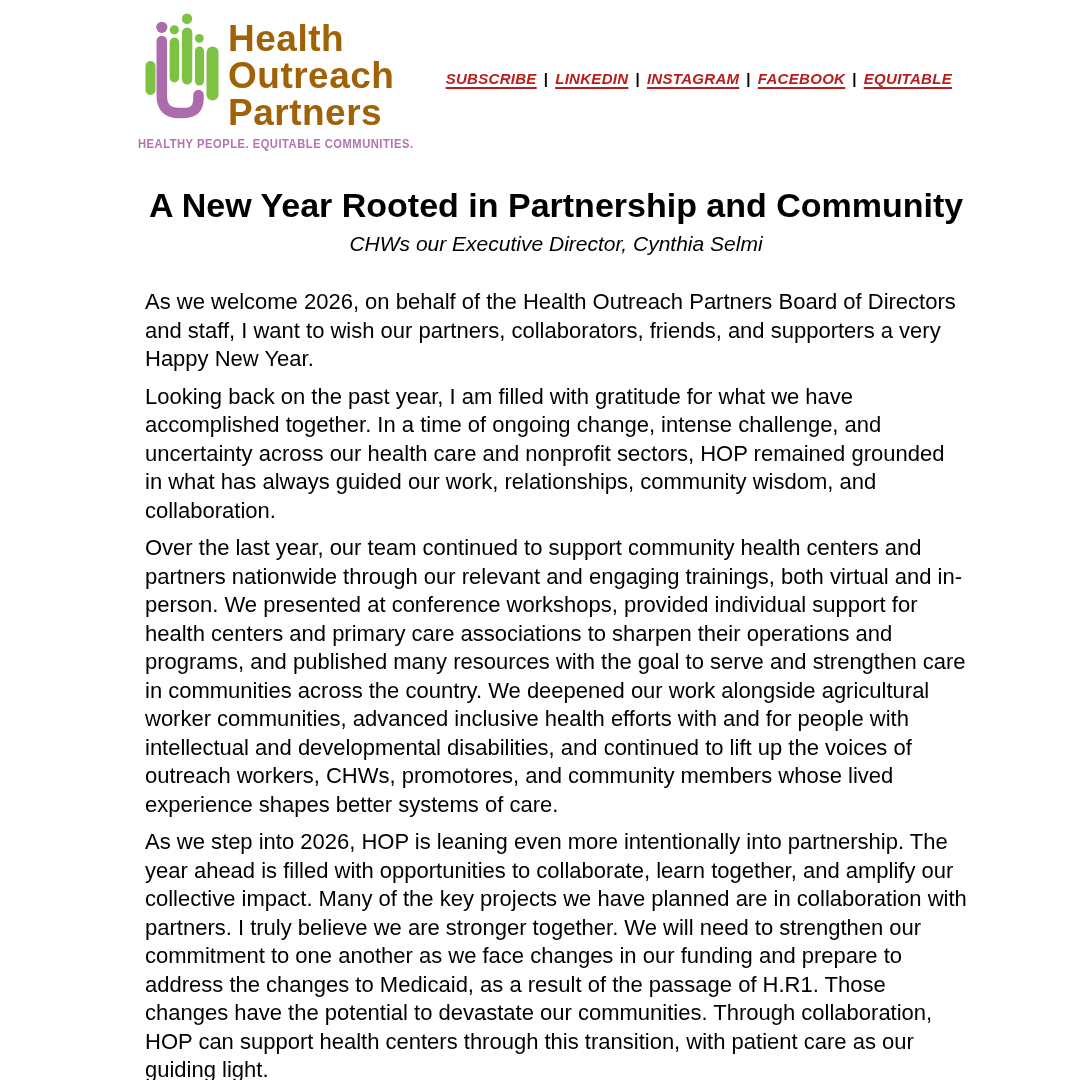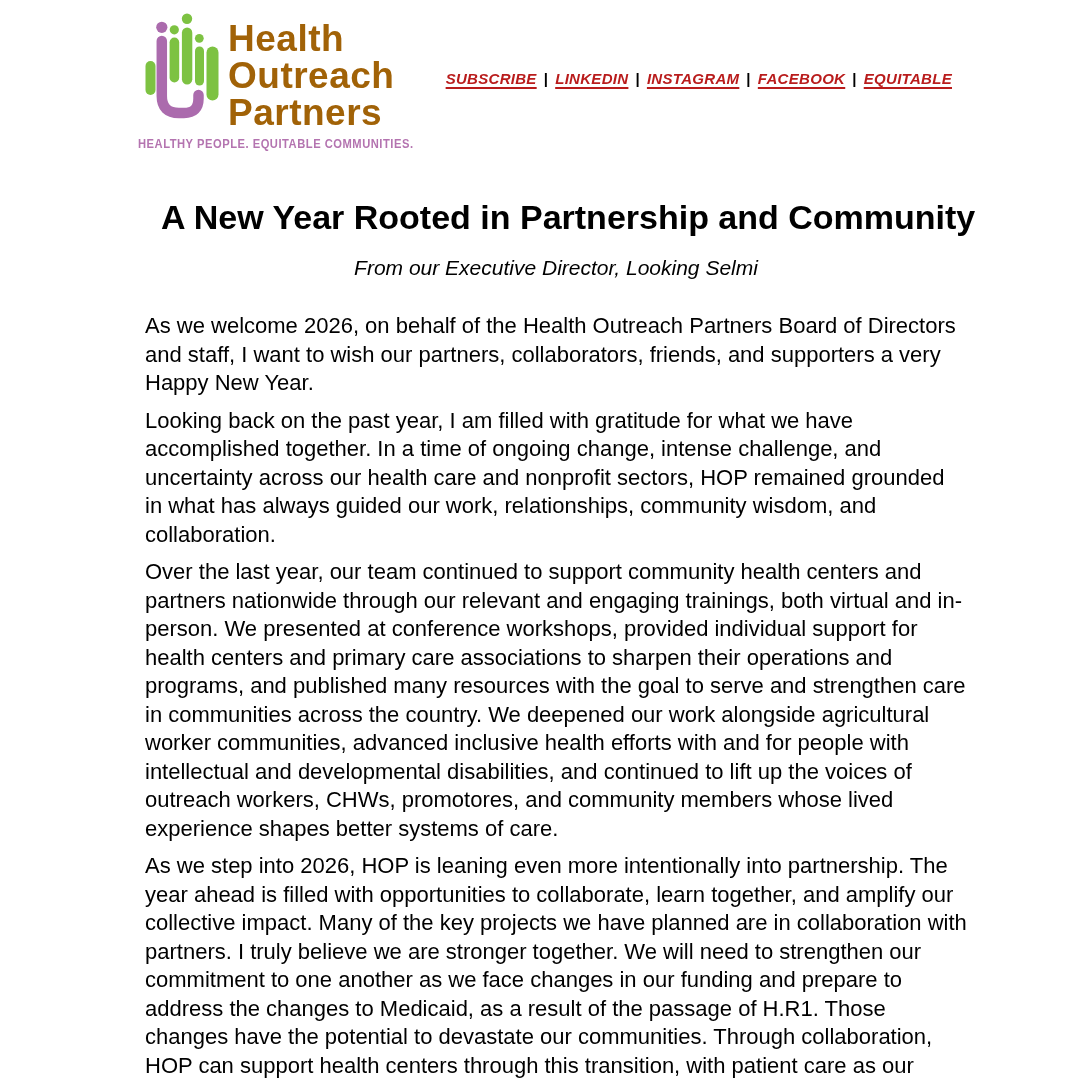--- a/index.html
+++ b/index.html
@@ -79,21 +79,21 @@
   }
 
   
   .article {
     position: absolute;
     left: 145px;
     top: 180px;
     width: 822px;
   }
   .article h1 {
-    margin: 16px;
+    margin: 4px;
     font-size: 34px;
     line-height: 42px;
     font-weight: bold;
     text-align: center;
     white-space: nowrap;
     letter-spacing: 0;
   }
   .byline {
     margin: 1px 0 0 0;
     font-size: 21px;
@@ -141,21 +141,21 @@
     </div>
     <div class="tagline">HEALTHY PEOPLE. EQUITABLE COMMUNITIES.</div>
   </div>
 
   <nav class="nav">
     <a href="#">SUBSCRIBE</a><span class="sep">|</span><a href="#">LINKEDIN</a><span class="sep">|</span><a href="#">INSTAGRAM</a><span class="sep">|</span><a href="#">FACEBOOK</a><span class="sep">|</span><a href="#">EQUITABLE</a>
   </nav>
 
   <main class="article">
     <h1>A New Year Rooted in Partnership and Community</h1>
-    <div class="byline">From our Executive Director, Looking Selmi</div>
+    <div class="byline">CHWs our Executive Director, Cynthia Selmi</div>
 
     <div class="body-copy">
       <p>As we welcome 2026, on behalf of the Health Outreach Partners Board of Directors and staff, I want to wish our partners, collaborators, friends, and supporters a very Happy New Year.</p>
       <p>Looking back on the past year, I am filled with gratitude for what we have accomplished together. In a time of ongoing change, intense challenge, and uncertainty across our health care and nonprofit sectors, HOP remained grounded in what has always guided our work, relationships, community wisdom, and collaboration.</p>
       <p>Over the last year, our team continued to support community health centers and partners nationwide through our relevant and engaging trainings, both virtual and in-person. We presented at conference workshops, provided individual support for health centers and primary care associations to sharpen their operations and programs, and published many resources with the goal to serve and strengthen care in communities across the country. We deepened our work alongside agricultural worker communities, advanced inclusive health efforts with and for people with intellectual and developmental disabilities, and continued to lift up the voices of outreach workers, CHWs, promotores, and community members whose lived experience shapes better systems of care.</p>
       <p>As we step into 2026, HOP is leaning even more intentionally into partnership. The year ahead is filled with opportunities to collaborate, learn together, and amplify our collective impact. Many of the key projects we have planned are in collaboration with partners. I truly believe we are stronger together. We will need to strengthen our commitment to one another as we face changes in our funding and prepare to address the changes to Medicaid, as a result of the passage of H.R1. Those changes have the potential to devastate our communities. Through collaboration, HOP can support health centers through this transition, with patient care as our guiding light.</p>
     </div>
   </main>
 
 </div>

